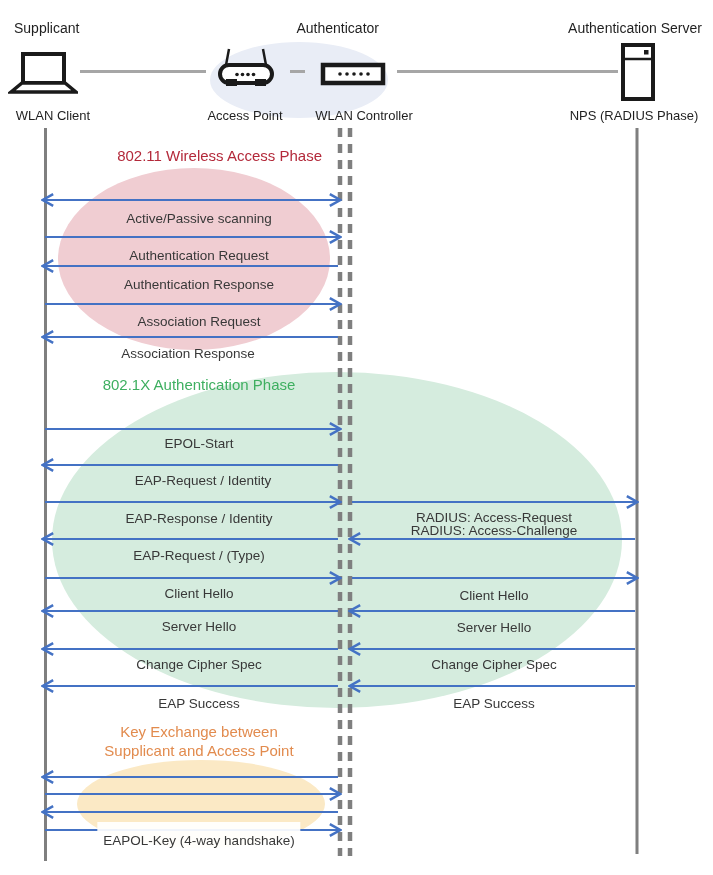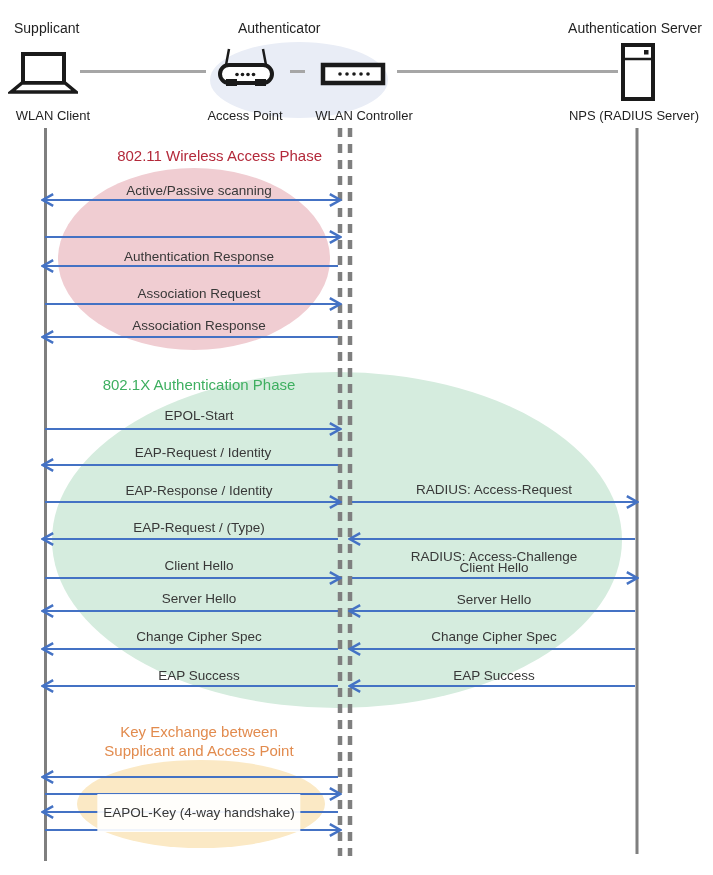--- a/index.html
+++ b/index.html
@@ -14,21 +14,21 @@
   #el-phase2{left:52px;top:372px;width:570px;height:336px;background:var(--c-phase2-fill);}
   #el-phase3{left:77px;top:760px;width:248px;height:88px;background:var(--c-phase3-fill);}
   
   .conn{position:absolute;top:70px;height:3px;background:var(--c-connector);z-index:1;}
   #conn1{left:80px;width:126px;}
   #conn2{left:290px;width:15px;}
   #conn3{left:397px;width:221px;}
   
   .hdr{position:absolute;top:20px;font-size:14px;color:#1f1f1f;white-space:nowrap;z-index:2;}
   #hdr-supplicant{left:14px;}
-  #hdr-authenticator{left:238px;width:120px;text-align:left;}
+  #hdr-authenticator{left:259px;width:120px;text-align:right;}
   #hdr-authserver{left:555px;width:160px;text-align:center;}
   .nodelabel{position:absolute;top:108px;height:16px;font-size:13px;color:#1f1f1f;text-align:center;white-space:nowrap;z-index:2;}
   #nl-client{left:3px;width:100px;}
   #nl-ap{left:195px;width:100px;}
   #nl-controller{left:304px;width:120px;}
   #nl-server{left:554px;width:160px;}
   
   .icon{position:absolute;z-index:2;}
   .icon .st{stroke:var(--c-icon);fill:none;}
   .icon .fl{fill:var(--c-icon);stroke:none;}
@@ -44,21 +44,21 @@
   #pt3{left:68px;top:722px;color:var(--c-phase3-title);}
   
   #arrow-layer{position:absolute;left:0;top:0;width:713px;height:875px;z-index:3;}
   .lifeline{stroke:var(--c-lifeline);stroke-width:3;}
   .lifeline-dashed{stroke:var(--c-lifeline);stroke-width:4.5;stroke-dasharray:9 7;}
   .msg-line{stroke:var(--c-arrow);stroke-width:2;}
   
   #label-layer{position:absolute;left:0;top:0;width:713px;height:875px;z-index:4;pointer-events:none;}
   .msg-label{
     position:absolute;transform:translateX(-50%);height:18px;line-height:18px;
-    font-size:13.5px;color:var(--c-label-text);white-space:nowrap;
+    font-size:13.5px;color:var(--c-label-text);white-space:nowrap;margin-top:28px;
   }
   .msg-label.boxed{background:rgba(255,255,255,0.92);padding:10px 6px;}
 </style>
 </head>
 <body>
 
 <div class="stage">
 
   <div class="ellipse" id="el-authenticator"></div>
   <div class="ellipse" id="el-phase1"></div>
@@ -98,21 +98,21 @@
   </svg>
   <svg class="icon" id="icon-server" viewBox="0 0 38 60">
     <rect class="st wh" x="4" y="3" width="30" height="54" stroke-width="4"></rect>
     <line class="st" x1="4" y1="17" x2="34" y2="17" stroke-width="2.5"></line>
     <rect class="fl" x="25" y="8" width="4.5" height="4.5"></rect>
   </svg>
 
   <div class="nodelabel" id="nl-client">WLAN Client</div>
   <div class="nodelabel" id="nl-ap">Access Point</div>
   <div class="nodelabel" id="nl-controller">WLAN Controller</div>
-  <div class="nodelabel" id="nl-server">NPS (RADIUS Server)</div>
+  <div class="nodelabel" id="nl-server">NPS (RADIUS Phase)</div>
 
   <div class="ptitle" id="pt1">802.11 Wireless Access Phase</div>
   <div class="ptitle" id="pt2">802.1X Authentication Phase</div>
   <div class="ptitle" id="pt3">Key Exchange between
 Supplicant and Access Point</div>
 
   <svg id="arrow-layer" viewBox="0 0 713 875">
     <defs>
       <marker id="arrowhead" viewBox="0 0 12 12" refX="8.5" refY="6" markerWidth="7" markerHeight="7" orient="auto-start-reverse">
         <path class="arrowhead-path" d="M1.5 1 L10.5 6 L1.5 11" fill="none" stroke-width="2.2" stroke="#4472C4"></path>
@@ -144,29 +144,30 @@
         <line x1="635" y1="686" x2="352" y2="686" class="msg-line" marker-end="url(#arrowhead)"></line>
         <line x1="338" y1="777" x2="45" y2="777" class="msg-line" marker-end="url(#arrowhead)"></line>
         <line x1="45" y1="794" x2="338" y2="794" class="msg-line" marker-end="url(#arrowhead)"></line>
         <line x1="338" y1="812" x2="45" y2="812" class="msg-line" marker-end="url(#arrowhead)"></line>
         <line x1="45" y1="830" x2="338" y2="830" class="msg-line" marker-end="url(#arrowhead)"></line>
       </g>
   </svg>
 
   <div id="label-layer">
       <div class="msg-label" style="left: 199px; top: 182px;">Active/Passive scanning</div>
+      <div class="msg-label" style="left: 199px; top: 219px;">Authentication Request</div>
       <div class="msg-label" style="left: 199px; top: 248px;">Authentication Response</div>
       <div class="msg-label" style="left: 199px; top: 285px;">Association Request</div>
-      <div class="msg-label" style="left: 199px; top: 317px;">Association Response</div>
+      <div class="msg-label" style="left: 188px; top: 317px;">Association Response</div>
       <div class="msg-label" style="left: 199px; top: 407px;">EPOL-Start</div>
       <div class="msg-label" style="left: 199px; top: 444px; padding-left: 8px;">EAP-Request / Identity</div>
       <div class="msg-label" style="left: 199px; top: 482px;">EAP-Response / Identity</div>
       <div class="msg-label" style="left: 494px; top: 481px;">RADIUS: Access-Request</div>
       <div class="msg-label" style="left: 199px; top: 519px;">EAP-Request / (Type)</div>
-      <div class="msg-label" style="left: 494px; top: 548px;">RADIUS: Access-Challenge</div>
+      <div class="msg-label" style="left: 494px; top: 494px;">RADIUS: Access-Challenge</div>
       <div class="msg-label" style="left: 199px; top: 557px;">Client Hello</div>
       <div class="msg-label" style="left: 494px; top: 559px;">Client Hello</div>
       <div class="msg-label" style="left: 199px; top: 590px;">Server Hello</div>
       <div class="msg-label" style="left: 494px; top: 591px;">Server Hello</div>
       <div class="msg-label" style="left: 199px; top: 628px;">Change Cipher Spec</div>
       <div class="msg-label" style="left: 494px; top: 628px;">Change Cipher Spec</div>
       <div class="msg-label" style="left: 199px; top: 667px;">EAP Success</div>
       <div class="msg-label" style="left: 494px; top: 667px;">EAP Success</div>
       <div class="msg-label boxed" style="left: 199px; top: 794px;">EAPOL-Key (4-way handshake)</div>
     </div>

